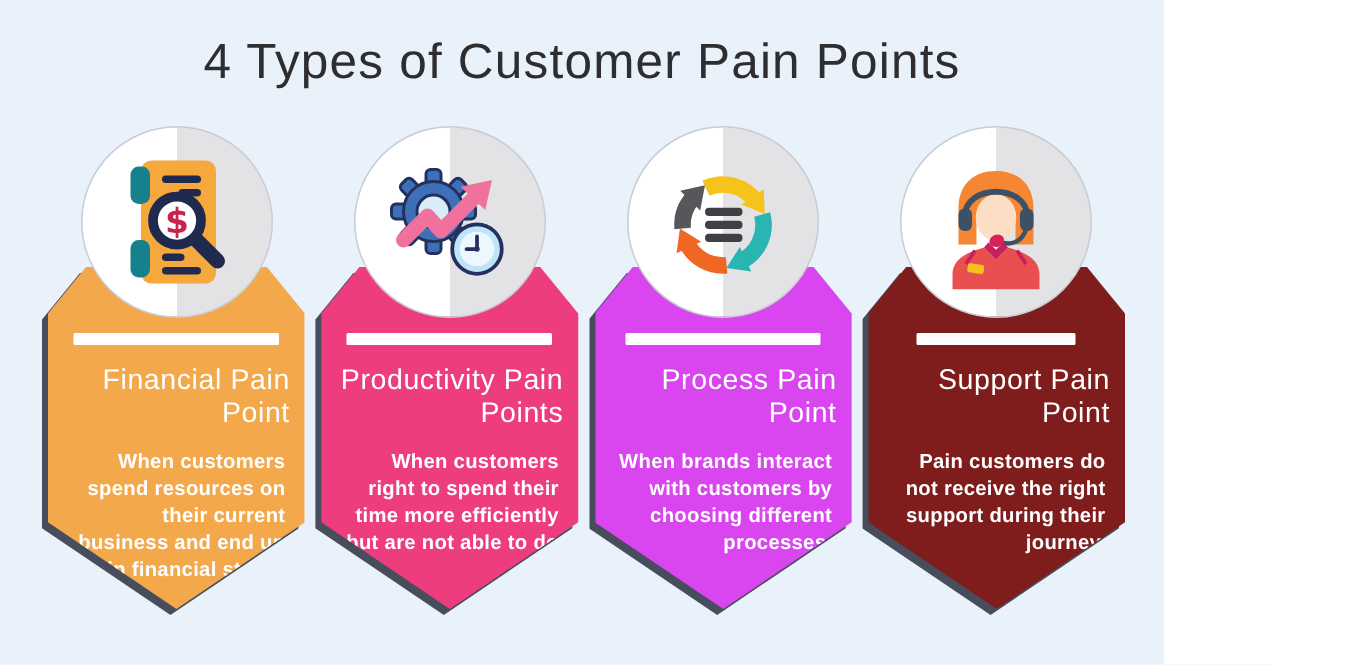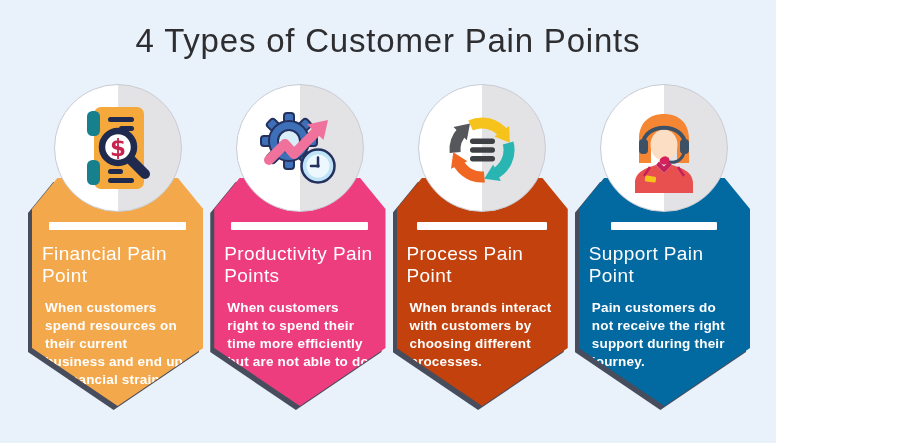--- a/index.html
+++ b/index.html
@@ -60,21 +60,21 @@
     background: #474D5C;
     transform: translate(-4px, 4px);
     z-index: 0;
   }
 
   .badge-body {
     position: absolute;
     inset: 0;
     clip-path: var(--badge-clip);
     z-index: 1;
-    text-align: left;
+    text-align: right;
     color: #FFFFFF;
     padding-top: 44px;
   }
 
   .divider-bar {
     height: 8px;
     background: #FFFFFF;
     margin: 0 auto;
     border-radius: 1px;
   }
@@ -179,21 +179,21 @@
           <polygon points="16.3,49.3 30.4,58.2 14,65.8" fill="#F06724"></polygon>
           <g fill="#3F4043">
             <rect x="33" y="35.5" width="25" height="5.5" rx="2.7"></rect>
             <rect x="33" y="44.2" width="25" height="5.5" rx="2.7"></rect>
             <rect x="33" y="52.9" width="25" height="5.5" rx="2.7"></rect>
           </g>
         </svg>
       </div>
       <div class="badge">
         <div class="badge-shadow" style="background-color: rgb(71, 77, 92);"></div>
-        <div class="badge-body" style="background-color: #c2410c;">
+        <div class="badge-body" style="background-color: #d946ef;">
           <div class="divider-bar" style="width:130px"></div>
           <div class="card-title">Process Pain Point</div>
           <div class="card-desc">When brands interact with customers by choosing different processes.</div>
         </div>
       </div>
     </div>
 
     <div class="card">
       <div class="icon-circle">
         <svg width="90" height="90" viewBox="0 0 90 90">
@@ -205,21 +205,21 @@
           <path d="M65 50 C62 59 54 61 47 58" fill="none" stroke="#3D5166" stroke-width="3"></path>
           <ellipse cx="45.5" cy="57.5" rx="5" ry="4" fill="#D5225B" transform="rotate(-20 45.5 57.5)"></ellipse>
           <path d="M16 90 V80 C16 69 27 65 37 62 L45 70 L53 62 C63 65 74 69 74 80 V90 Z" fill="#E8504F"></path>
           <path d="M37 62 L45 70 L53 62 L50 58.5 L45 63.5 L40 58.5 Z" fill="#C6215C"></path>
           <path d="M31 64 L25 73 M59 64 L65 73" stroke="#C6215C" stroke-width="2.5"></path>
           <rect x="26" y="73" width="11" height="6" rx="1.5" fill="#F6C21C" transform="rotate(8 31 76)"></rect>
         </svg>
       </div>
       <div class="badge">
         <div class="badge-shadow" style="background-color: rgb(71, 77, 92);"></div>
-        <div class="badge-body" style="background-color: #0369a1;">
+        <div class="badge-body" style="background-color: #7f1d1d;">
           <div class="divider-bar" style="width:106px"></div>
           <div class="card-title">Support Pain Point</div>
           <div class="card-desc">Pain customers do not receive the right support during their journey.</div>
         </div>
       </div>
     </div>
 
   </div>
 </div>
 

